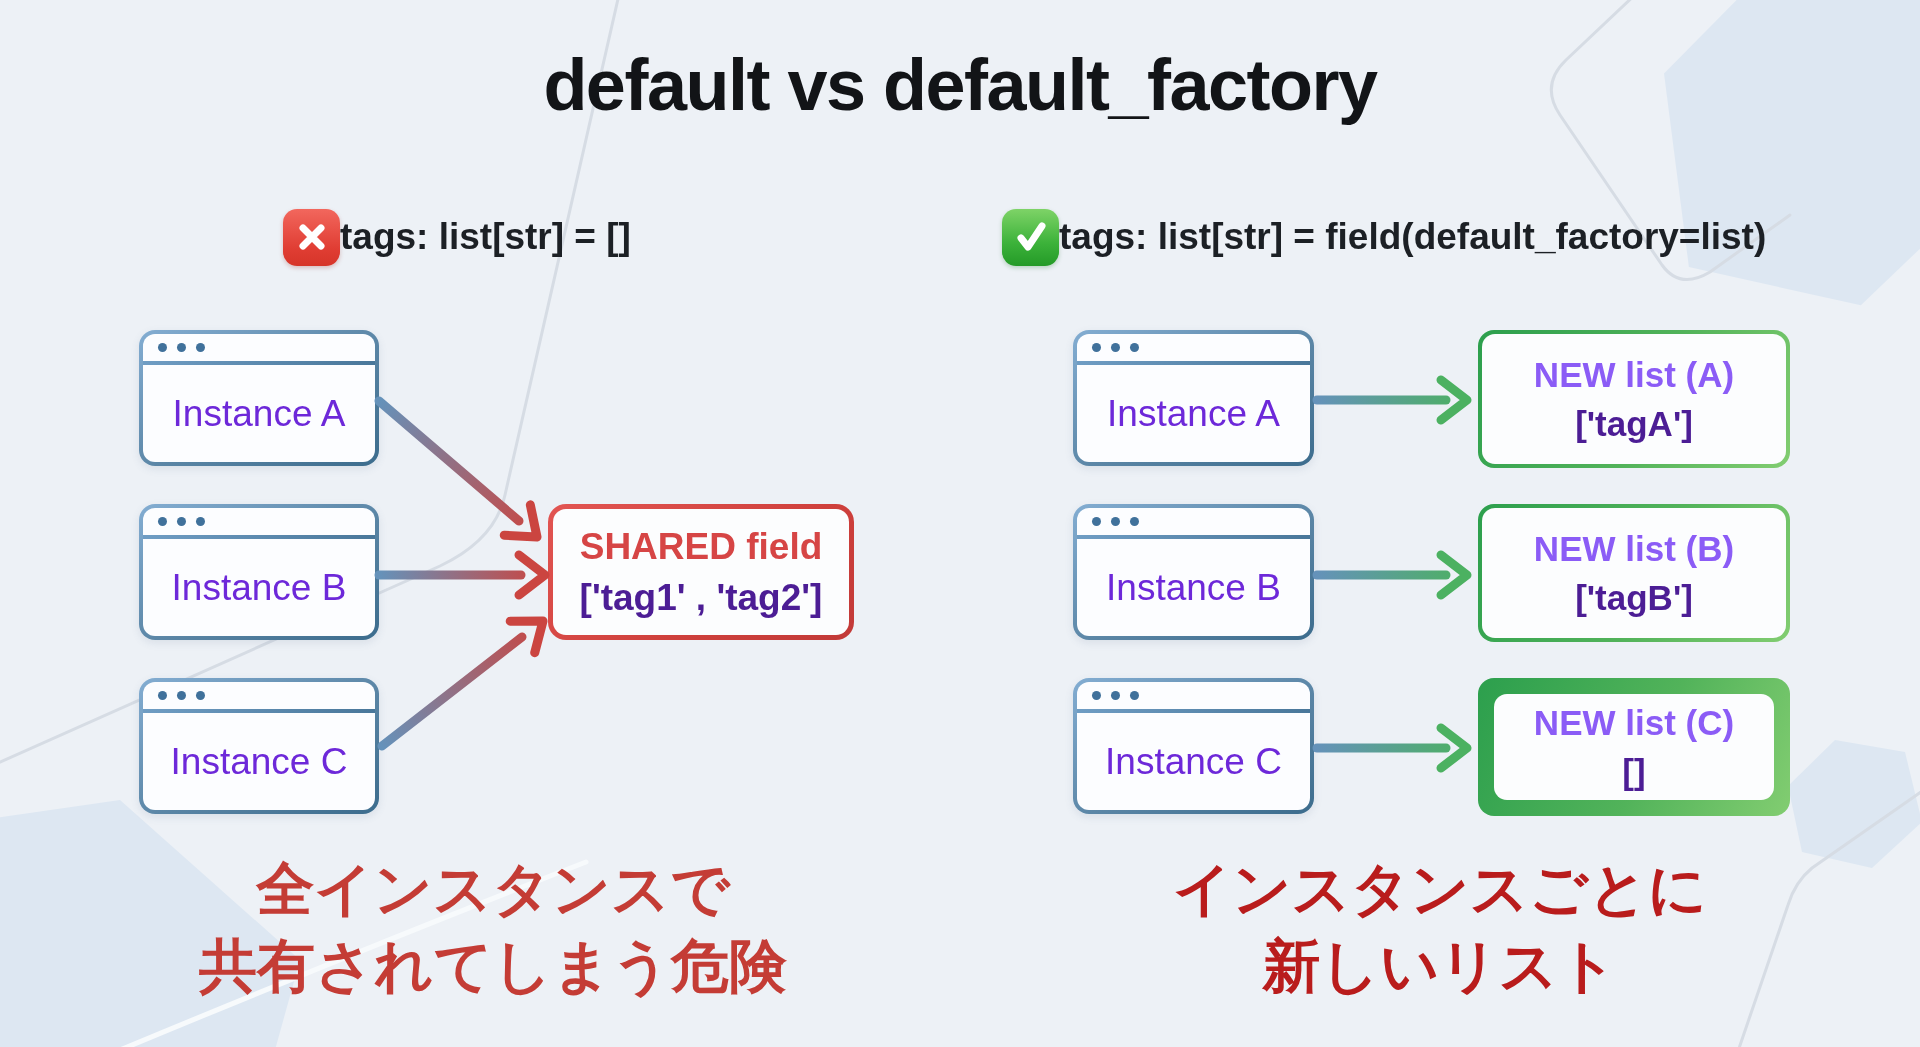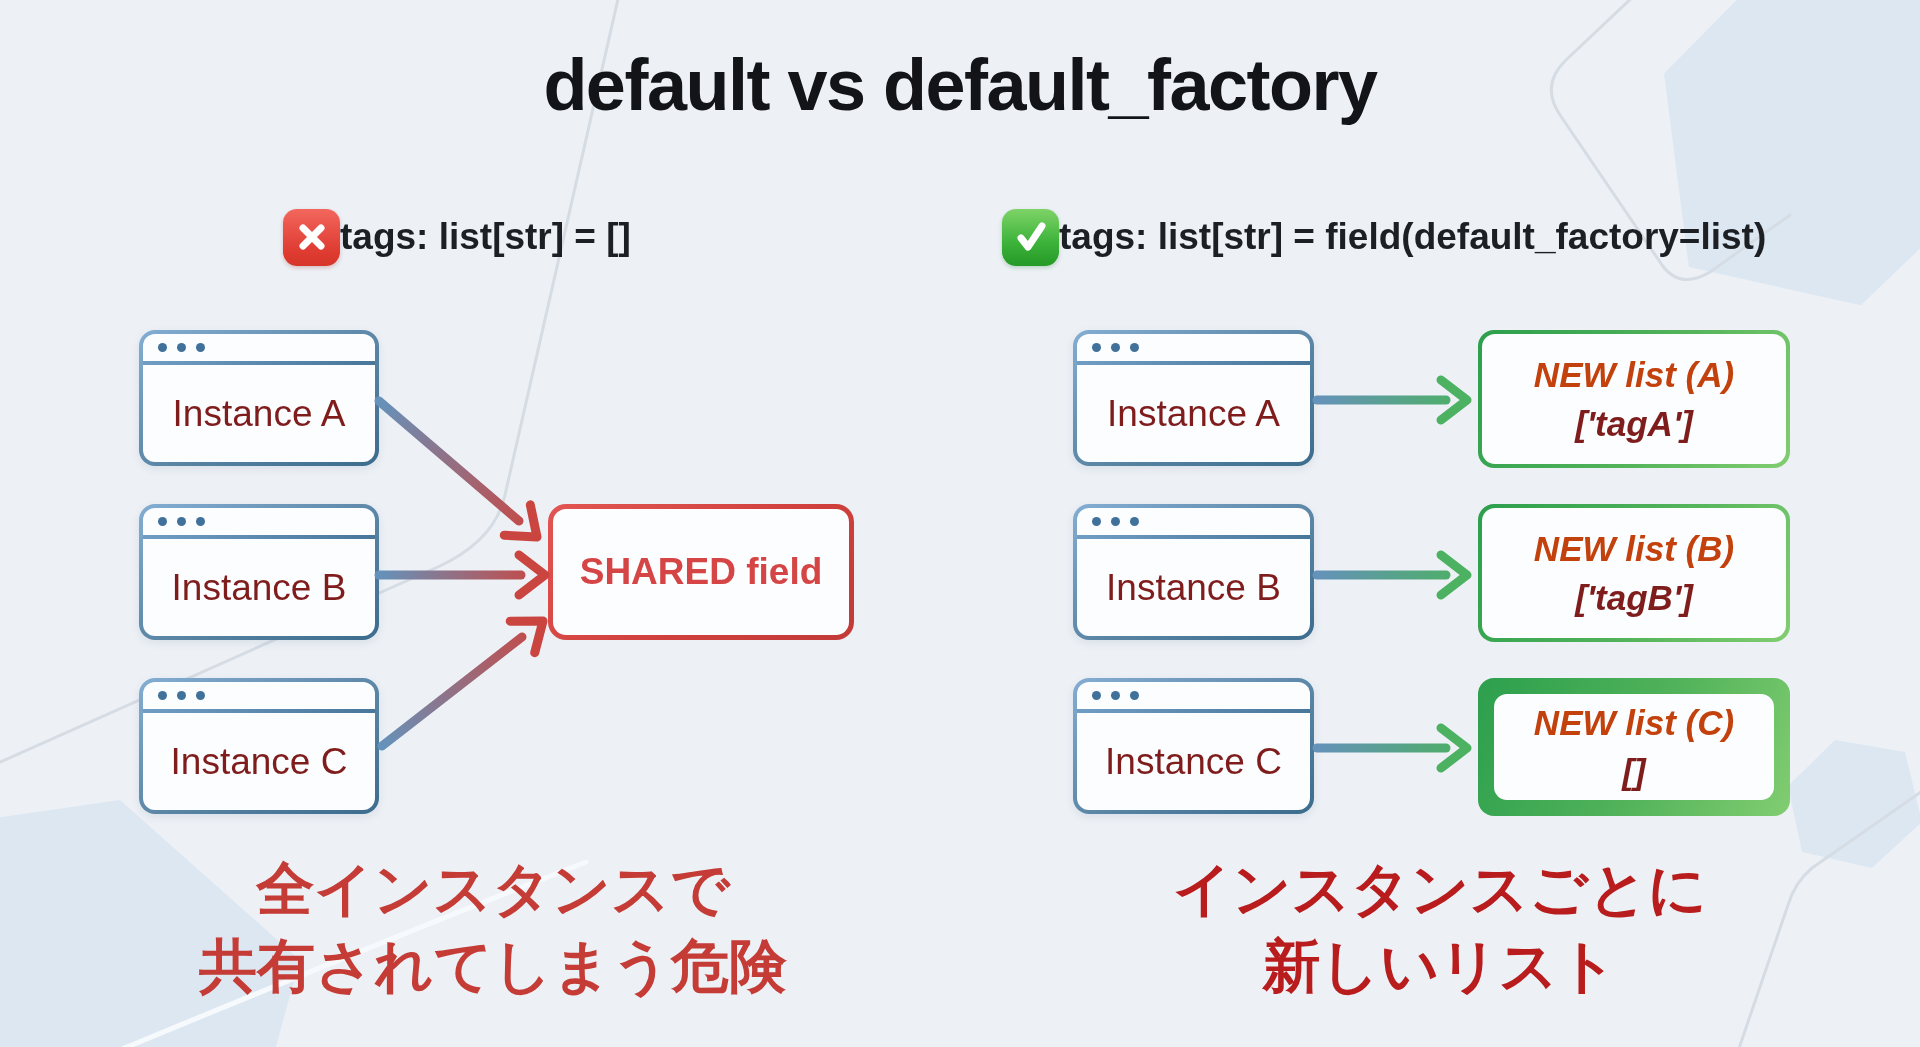--- a/index.html
+++ b/index.html
@@ -31,31 +31,31 @@
   
   .window {
     position:absolute; border-radius:16px; padding:4px;
     background:linear-gradient(150deg,#83add2 0%, #5a85a5 55%, #3c6c8d 100%);
     box-shadow:0 3px 8px rgba(70,100,130,.12);
   }
   .window-body { background:#fcfdff; border-radius:12px; height:100%; display:flex; flex-direction:column; overflow:hidden; }
   .window-titlebar { height:27px; display:flex; align-items:center; padding-left:15px; gap:10px; }
   .dot { width:9px; height:9px; border-radius:50%; background:#40719b; }
   .window-sep { height:4px; background:linear-gradient(90deg,#6f9dc4,#49779a); }
-  .window-label { flex:1; display:flex; align-items:center; justify-content:center; font-size:37px; font-weight:500; color:#7f1d1d; }
+  .window-label { flex:1; display:flex; align-items:center; justify-content:center; font-size:37px; font-weight:500; color:#6d28d9; }
 
   
   .result-box { position:absolute; border-radius:18px; padding:5px; }
   .result-box.red   { background:linear-gradient(140deg,#e25552 0%, #cf403c 60%, #c23a38 100%); }
   .result-box.green { background:linear-gradient(115deg,#2c9f4d 0%, #52b35a 55%, #82cd71 100%); }
   .result-inner { background:#fcfdfe; border-radius:13px; height:100%; display:flex; flex-direction:column; align-items:center; justify-content:center; gap:9px; }
   .result-title { font-size:37px; font-weight:600; }
   .result-box.red  .result-title { color:#d64545; }
-  .result-box.green .result-title { color:#c2410c;font-style:italic; }
-  .result-value { font-size:37px; font-weight:600; color:#7f1d1d;font-style:italic; }
+  .result-box.green .result-title { color:#8b5cf6; }
+  .result-value { font-size:37px; font-weight:600; color:#4c1d95; }
 
   .arrows { position:absolute; inset:0; pointer-events:none; }
 
   .caption { position:absolute; width:706px; text-align:center; font-size:58px; font-weight:800; line-height:1.33; }
   .caption.left  { left:140px;  top:850px; color:#c43c35; }
   .caption.right { left:1087px; top:850px; color:#b91c1c; }
 </style>
 </head>
 <body>
 
@@ -125,20 +125,21 @@
           <span class="dot"></span>
       </div>
       <div class="window-sep"></div>
       <div class="window-label">Instance C</div>
     </div>
   </div>
 
   <div class="result-box red" style="left:548px; top:504px; width:306px; height:136px;">
     <div class="result-inner">
       <div class="result-title">SHARED field</div>
+      <div class="result-value">['tag1' , 'tag2']</div>
     </div>
   </div>
 
   <div class="window" style="left:1073px; top:330px; width:241px; height:136px;">
     <div class="window-body">
       <div class="window-titlebar">
         <span class="dot"></span>
           <span class="dot"></span>
           <span class="dot"></span>
       </div>

